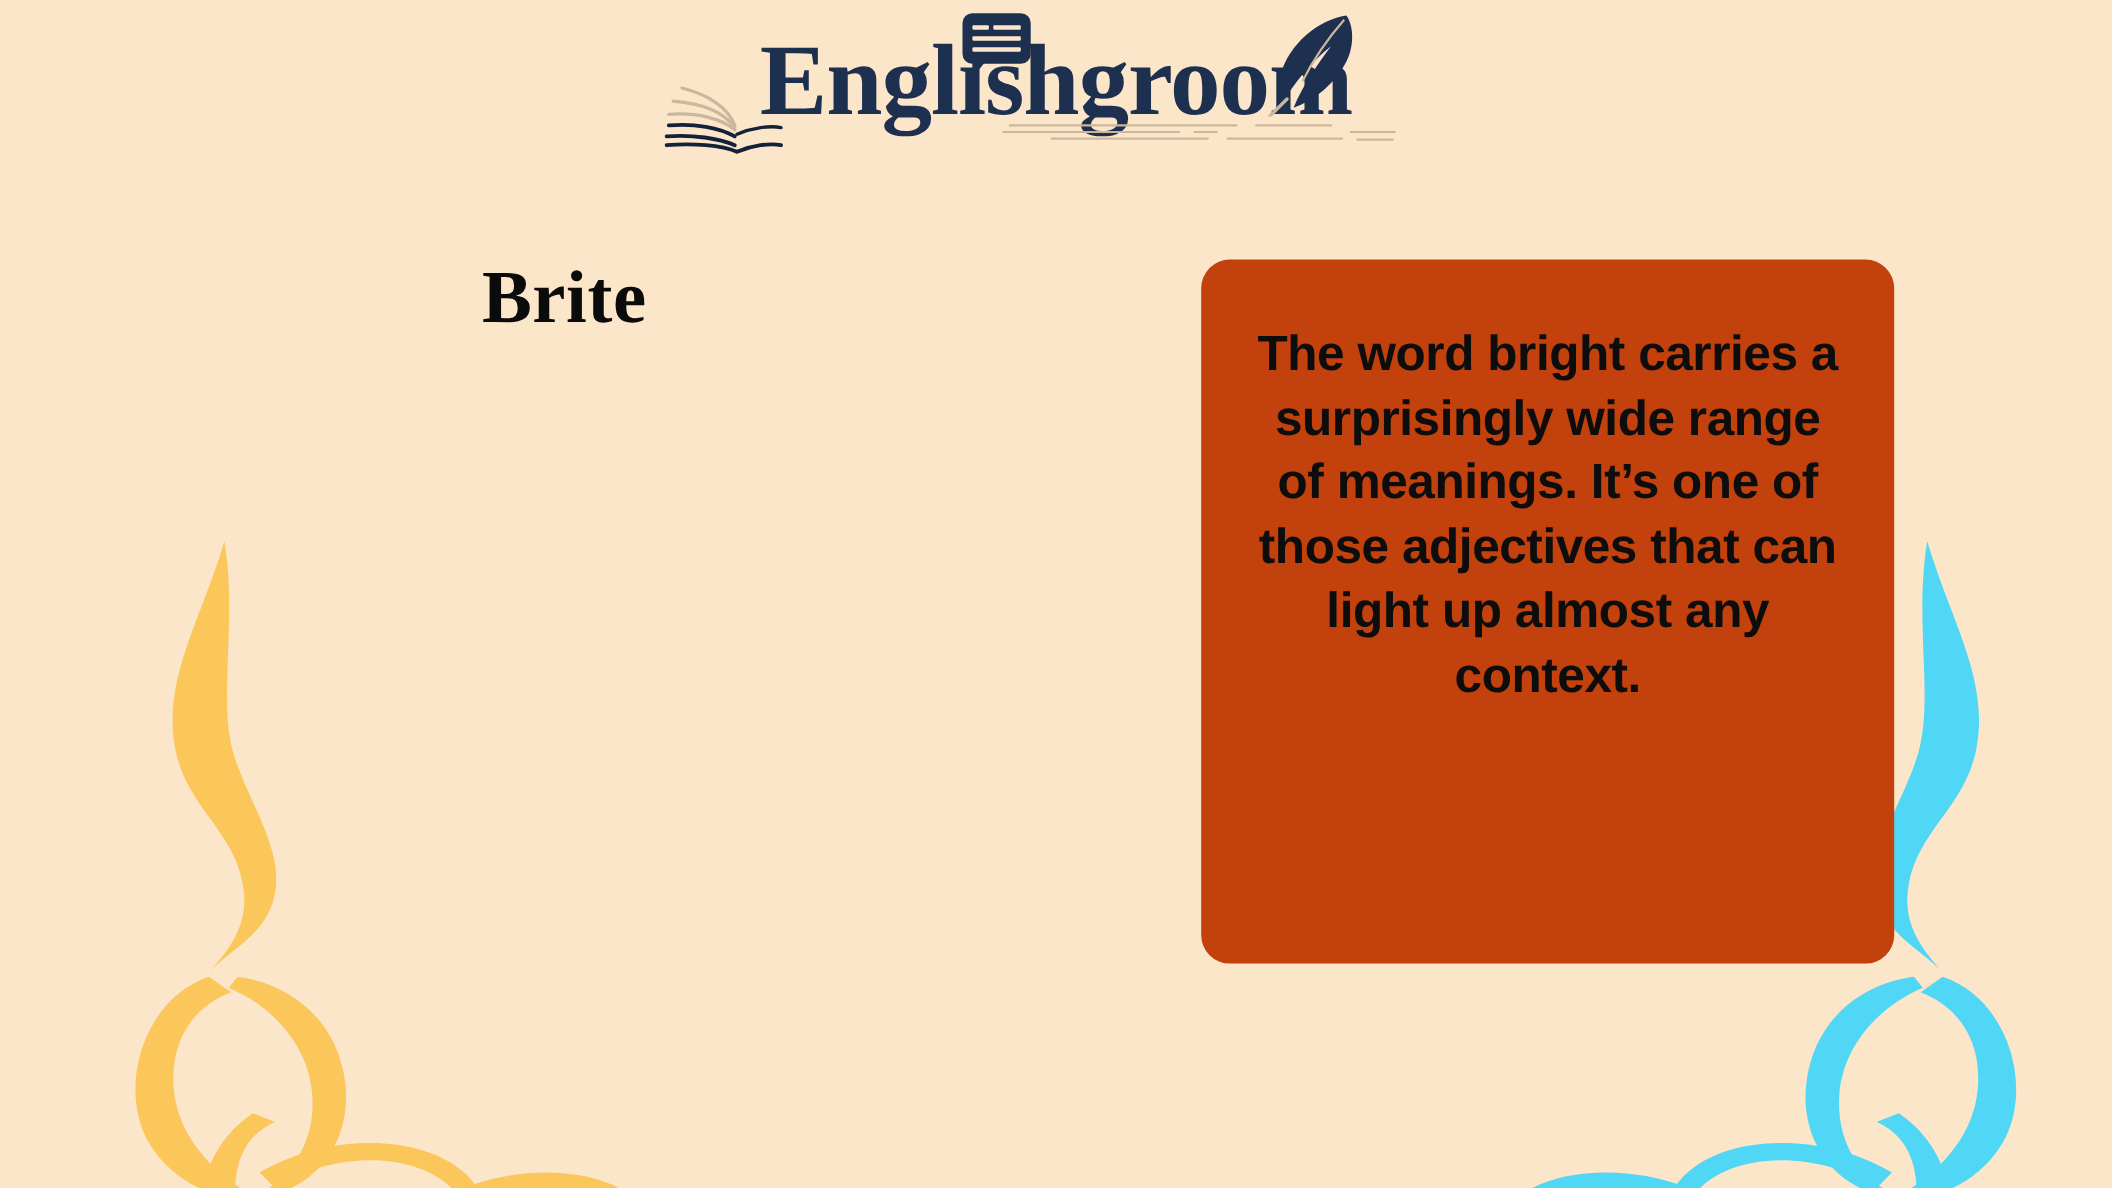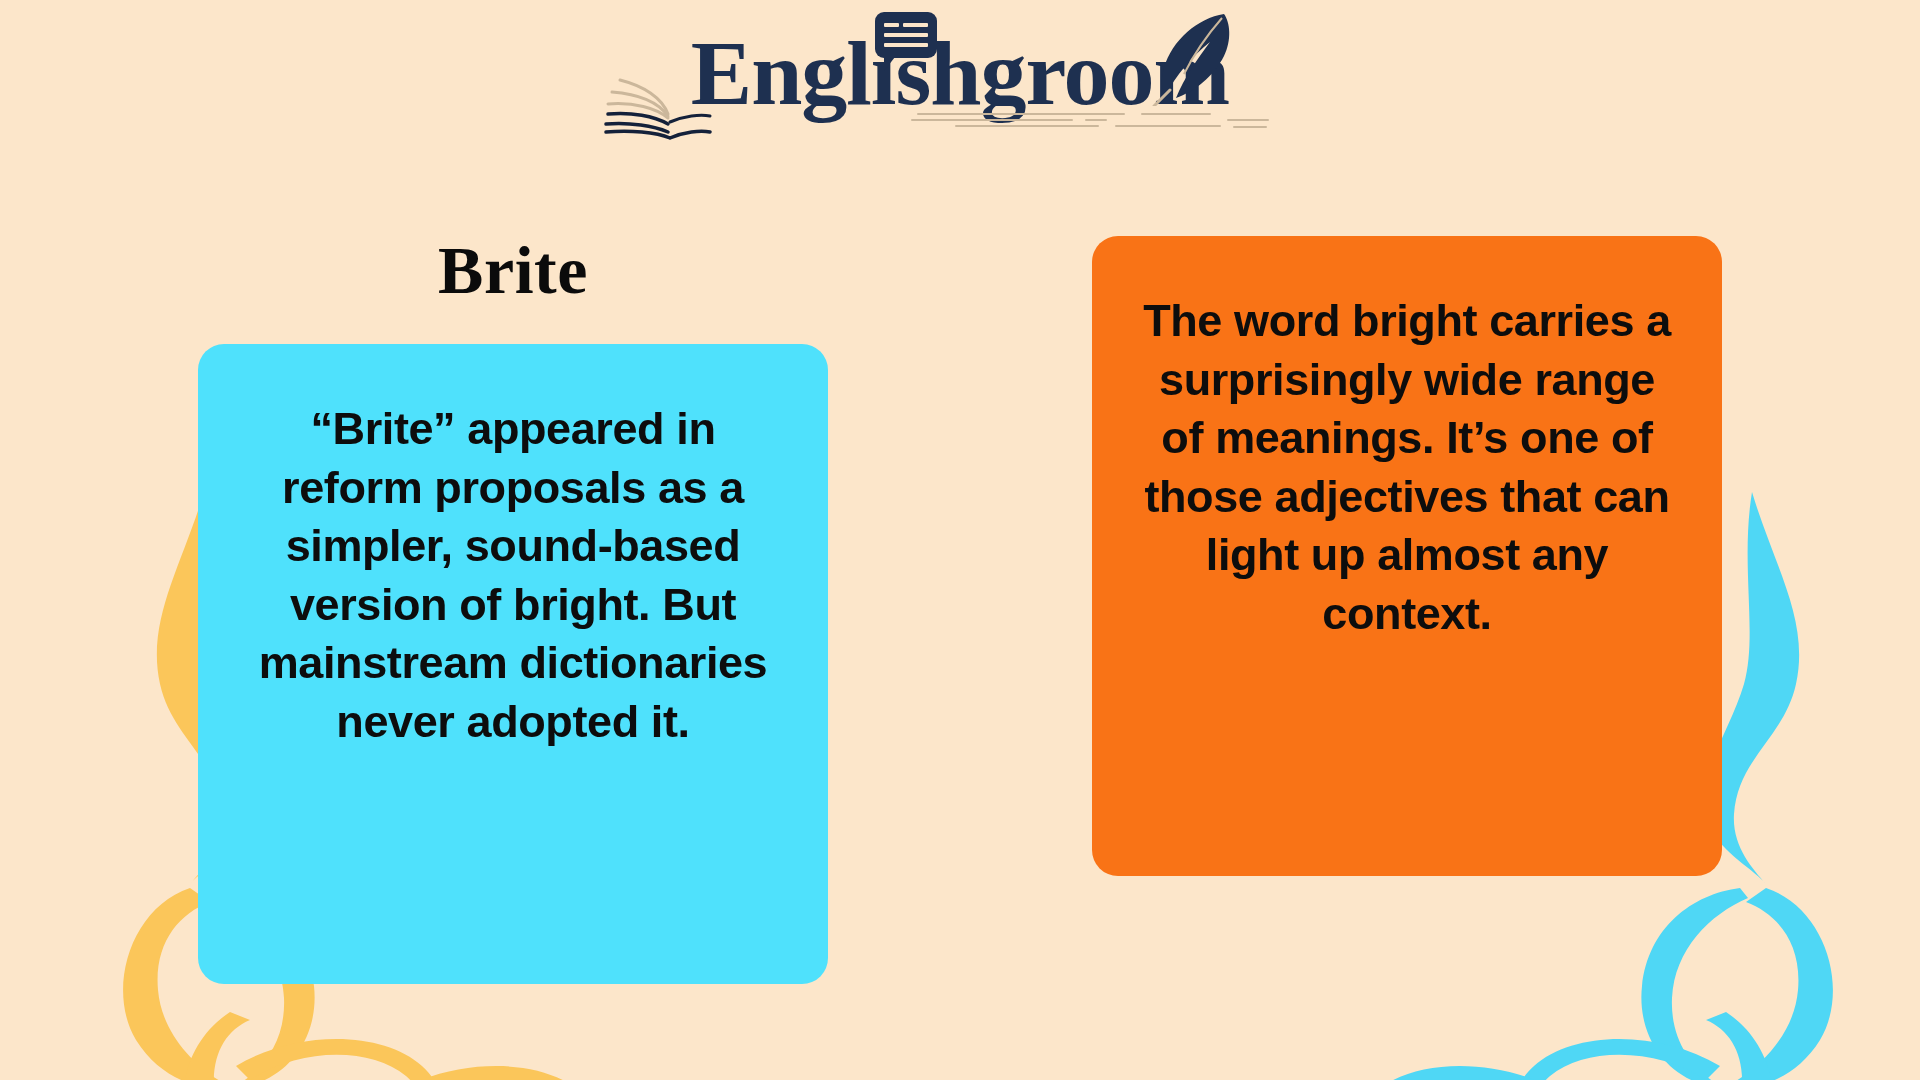--- a/index.html
+++ b/index.html
@@ -122,21 +122,21 @@
   .card {
     width:630px;
     min-height:640px;
     border-radius:26px;
     padding:56px 46px 40px;
     display:flex;
     align-items:flex-start;
     justify-content:center;
   }
   .card.blue   { background:#4FE1FC; }
-  .card.orange { background:#f97316; }
+  .card.orange { background:#c2410c; }
   .card p {
     font-family:"Liberation Sans", sans-serif;
     font-weight:700;
     font-size:45px;
     line-height:1.30;
     color:#0D0D0D;
     text-align:center;
     letter-spacing:-0.4px;
   }
 </style>
@@ -244,23 +244,20 @@
       <path d="M20 80 L 4 96" stroke="#CBB79B" stroke-width="3" fill="none" stroke-linecap="round"></path>
     </svg>
 
   </div>
 </div>
 
 <div class="columns">
 
   <div class="col">
     <div class="word-title">Brite</div>
-    <div class="card blue">
-      <p>“Brite” appeared in reform proposals as a simpler, sound-based version of bright. But mainstream dictionaries never adopted it.</p>
-    </div>
   </div>
 
   <div class="col">
     <div class="card orange">
       <p>The word bright carries a surprisingly wide range of meanings. It’s one of those adjectives that can light up almost any context.</p>
     </div>
   </div>
 
 </div>
 

